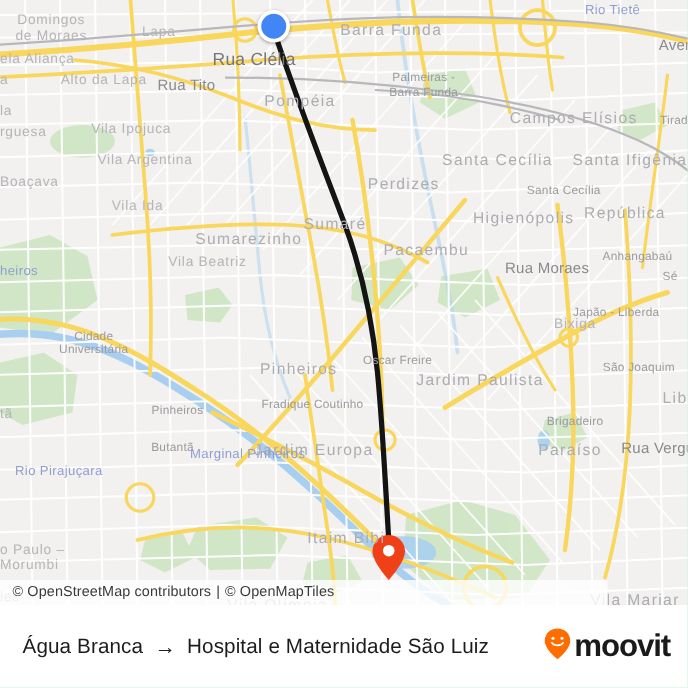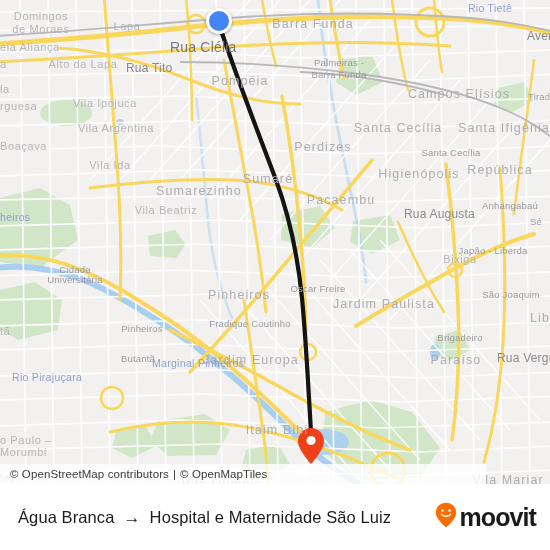--- a/index.html
+++ b/index.html
@@ -363,21 +363,21 @@
         <div class="map-label lbl-neigh" style="left: 0px; top: 140px;">Boaçava</div>
         <div class="map-label lbl-neigh lbl-center" style="left: 110px; top: 159px;">Vila Ida</div>
         <div class="map-label lbl-neigh-big lbl-center" style="left: 419px; top: 168px;">Higienópolis</div>
         <div class="map-label lbl-neigh-big lbl-center" style="left: 500px; top: 164px;">República</div>
         <div class="map-label lbl-neigh-big lbl-center" style="left: 199px; top: 185px;">Sumarezinho</div>
         <div class="map-label lbl-neigh-big lbl-center" style="left: 268px; top: 173px;">Sumaré</div>
         <div class="map-label lbl-neigh-big lbl-center" style="left: 341px; top: 194px;">Pacaembu</div>
         <div class="map-label lbl-poi lbl-center" style="left: 510px; top: 201px;">Anhangabaú</div>
         <div class="map-label lbl-neigh lbl-center" style="left: 166px; top: 204px;">Vila Beatriz</div>
         <div class="map-label lbl-water" style="left: 0px; top: 212px;">heiros</div>
-        <div class="map-label lbl-street" style="left: 404px; top: 208px;">Rua Augusta</div>
+        <div class="map-label lbl-street" style="left: 404px; top: 208px;">Rua Moraes</div>
         <div class="map-label lbl-poi lbl-center" style="left: 536px; top: 217px;">Sé</div>
         <div class="map-label lbl-neigh lbl-center" style="left: 460px; top: 253px;">Bixiga</div>
         <div class="map-label lbl-poi lbl-center" style="left: 493px; top: 246px;">Japão - Liberda</div>
         <div class="map-label lbl-poi lbl-center" style="left: 75px; top: 265px;">Cidade</div>
         <div class="map-label lbl-poi lbl-center" style="left: 75px; top: 275px;">Universitária</div>
         <div class="map-label lbl-neigh-big lbl-center" style="left: 239px; top: 289px;">Pinheiros</div>
         <div class="map-label lbl-poi lbl-center" style="left: 318px; top: 284px;">Oscar Freire</div>
         <div class="map-label lbl-neigh-big lbl-center" style="left: 384px; top: 298px;">Jardim Paulista</div>
         <div class="map-label lbl-poi lbl-center" style="left: 511px; top: 290px;">São Joaquim</div>
         <div class="map-label lbl-neigh-big" style="left: 530px; top: 312px;">Libe</div>

